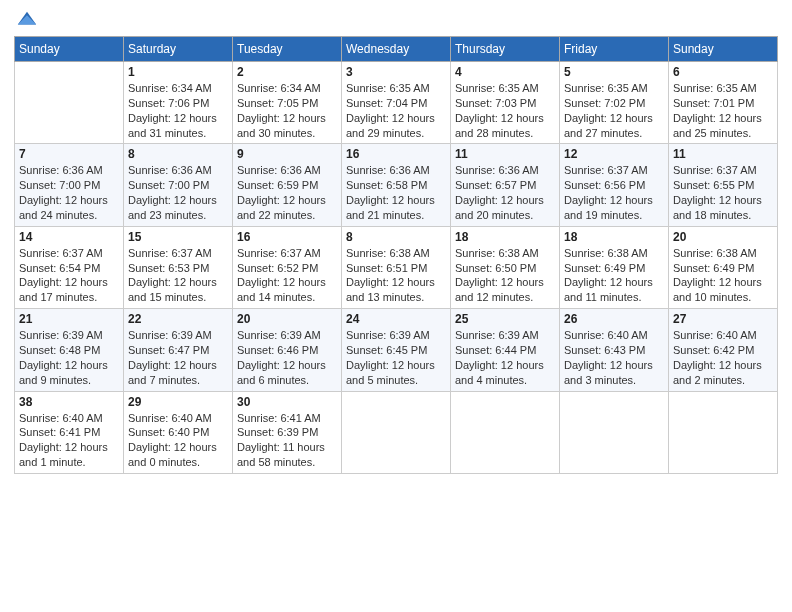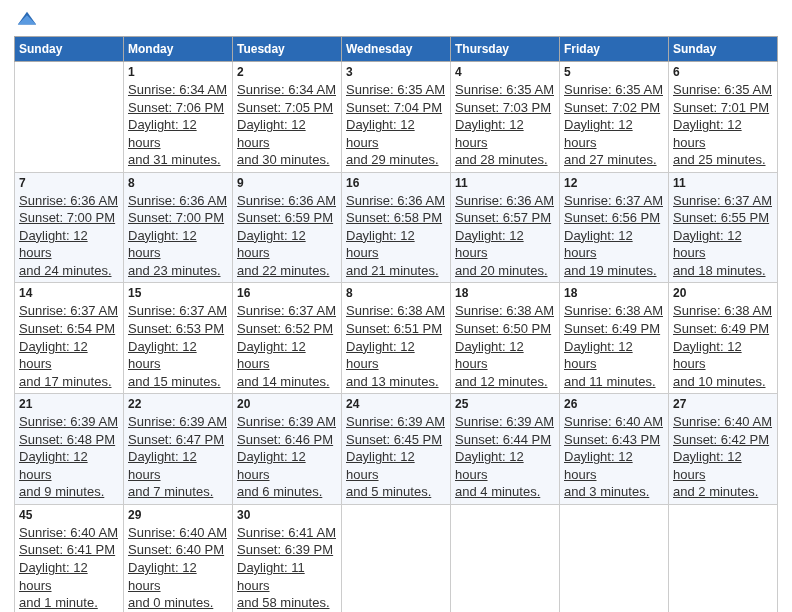--- a/index.html
+++ b/index.html
@@ -62,44 +62,43 @@
     }
     table {
       width: 100%;
       border-collapse: collapse;
       table-layout: fixed;
     }
     thead tr th {
       background: #2a6ab5;
       color: #fff;
       font-size: 12px;
-      font-weight: bold;
+      font-weight: normal;
       padding: 5px 4px;
       text-align: left;
       border: 1px solid #aaa;
     }
     tbody tr td {
       vertical-align: top;
       border: 1px solid #ccc;
       padding: 3px 4px;
       font-size: 9.5px;
       color: #222;
       height: 78px;
     }
     .day-num {
       font-size: 12px;
       font-weight: bold;
       display: block;
       margin-bottom: 2px;
     }
     .day-info {
-      font-size: 13px;
+      font-size: 11px;
       line-height: 1.35;
       color: #333;
-      text-decoration: underline;
     }
     .empty-cell {
       background: #f9f9f9;
     }
     tbody tr:nth-child(odd) td {
       background: #fff;
     }
     tbody tr:nth-child(even) td {
       background: #f4f7fc;
     }
@@ -124,21 +123,21 @@
     <div class="title-block">
       <div class="title-month"></div>
       <div class="title-location"></div>
     </div>
   </div>
 
   <table>
     <thead>
       <tr>
       <th>Sunday</th>
-          <th>Monday</th>
+          <th>Saturday</th>
           <th>Tuesday</th>
           <th>Wednesday</th>
           <th>Thursday</th>
           <th>Friday</th>
           <th>Sunday</th>
         </tr>
     </thead>
     <tbody id="calendar-body">
     <tr>
           <td class="empty-cell"></td>
@@ -333,21 +332,21 @@
           <td>
             <span class="day-num">27</span>
             <div class="day-info" style="white-space: pre-line;">Sunrise: 6:40 AM
 Sunset: 6:42 PM
 Daylight: 12 hours
 and 2 minutes.</div>
           </td>
         </tr>
         <tr>
           <td>
-            <span class="day-num">45</span>
+            <span class="day-num">38</span>
             <div class="day-info" style="white-space: pre-line;">Sunrise: 6:40 AM
 Sunset: 6:41 PM
 Daylight: 12 hours
 and 1 minute.</div>
           </td>
           <td>
             <span class="day-num">29</span>
             <div class="day-info" style="white-space: pre-line;">Sunrise: 6:40 AM
 Sunset: 6:40 PM
 Daylight: 12 hours

